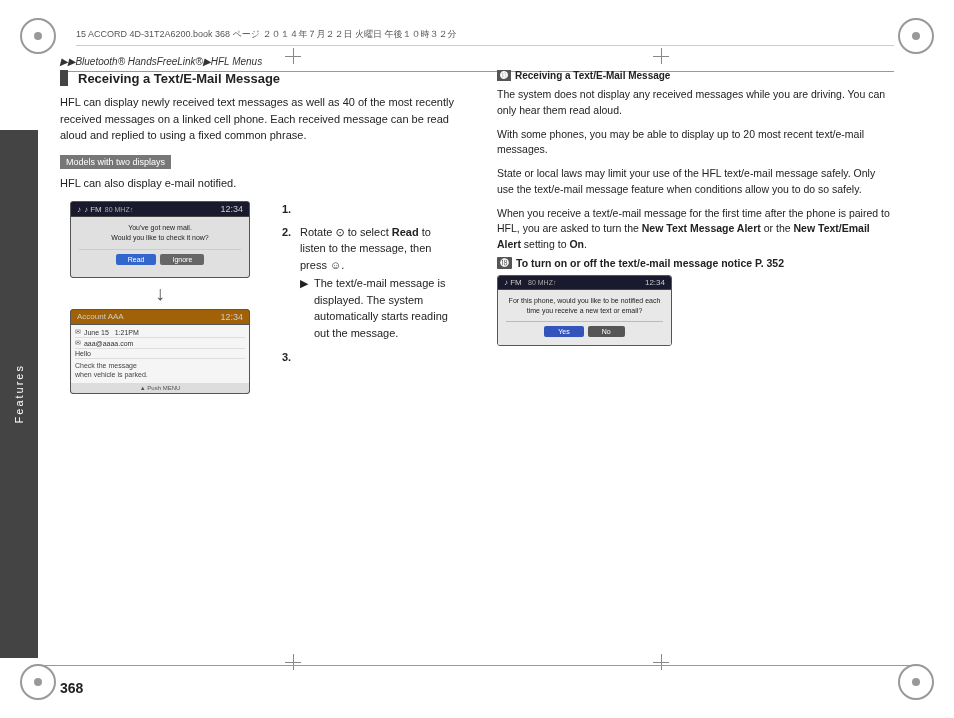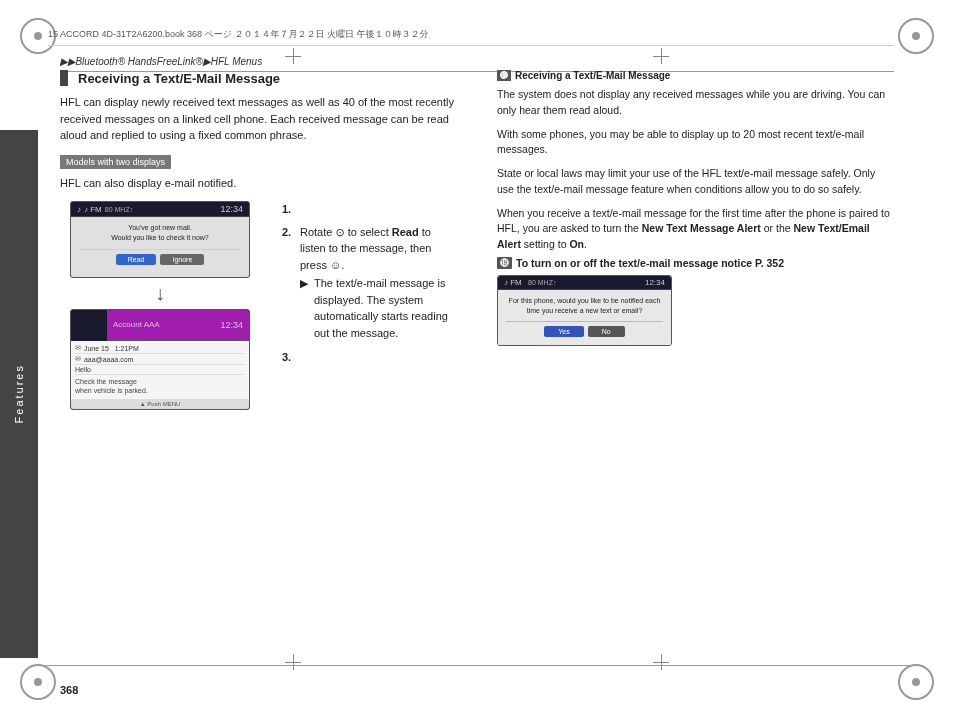--- a/index.html
+++ b/index.html
@@ -43,21 +43,21 @@
       position: absolute;
       background: #888;
     }
     .cross::before { width: 1px; height: 16px; left: 50%; top: 0; }
     .cross::after { width: 16px; height: 1px; top: 50%; left: 0; }
 
     
     .top-bar {
       position: absolute;
       top: 28px;
-      left: 48px;
+      left: 76px;
       right: 60px;
       font-size: 9px;
       color: #555;
       border-bottom: 1px solid #ccc;
       padding-bottom: 4px;
     }
 
     
     .breadcrumb {
       position: absolute;
@@ -227,26 +227,25 @@
     .arrow-down {
       text-align: center;
       font-size: 20px;
       color: #555;
       margin: 4px 0;
       width: 180px;
     }
 
     
     .account-header {
-      background: #a21caf;
+      background: #a16207;
       display: flex;
       justify-content: space-between;
-      padding: 10px 6px;
+      padding: 2px 6px;
       border-bottom: 1px solid #555;
-      margin-left: 36px;
     }
     .account-list {
       background: #f5f5f5;
       padding: 2px 4px;
     }
     .account-item {
       font-size: 7px;
       color: #333;
       padding: 1px 0;
       border-bottom: 1px solid #ddd;
@@ -372,21 +371,21 @@
     }
     .rs-btn.active {
       background: #3355bb;
     }
 
     
     .page-number {
       position: absolute;
       bottom: 22px;
       left: 60px;
-      font-size: 11px;
+      font-size: 14px;
       font-weight: bold;
     }
 
     
     .bottom-line {
       position: absolute;
       bottom: 52px;
       left: 38px;
       right: 38px;
       height: 1px;

